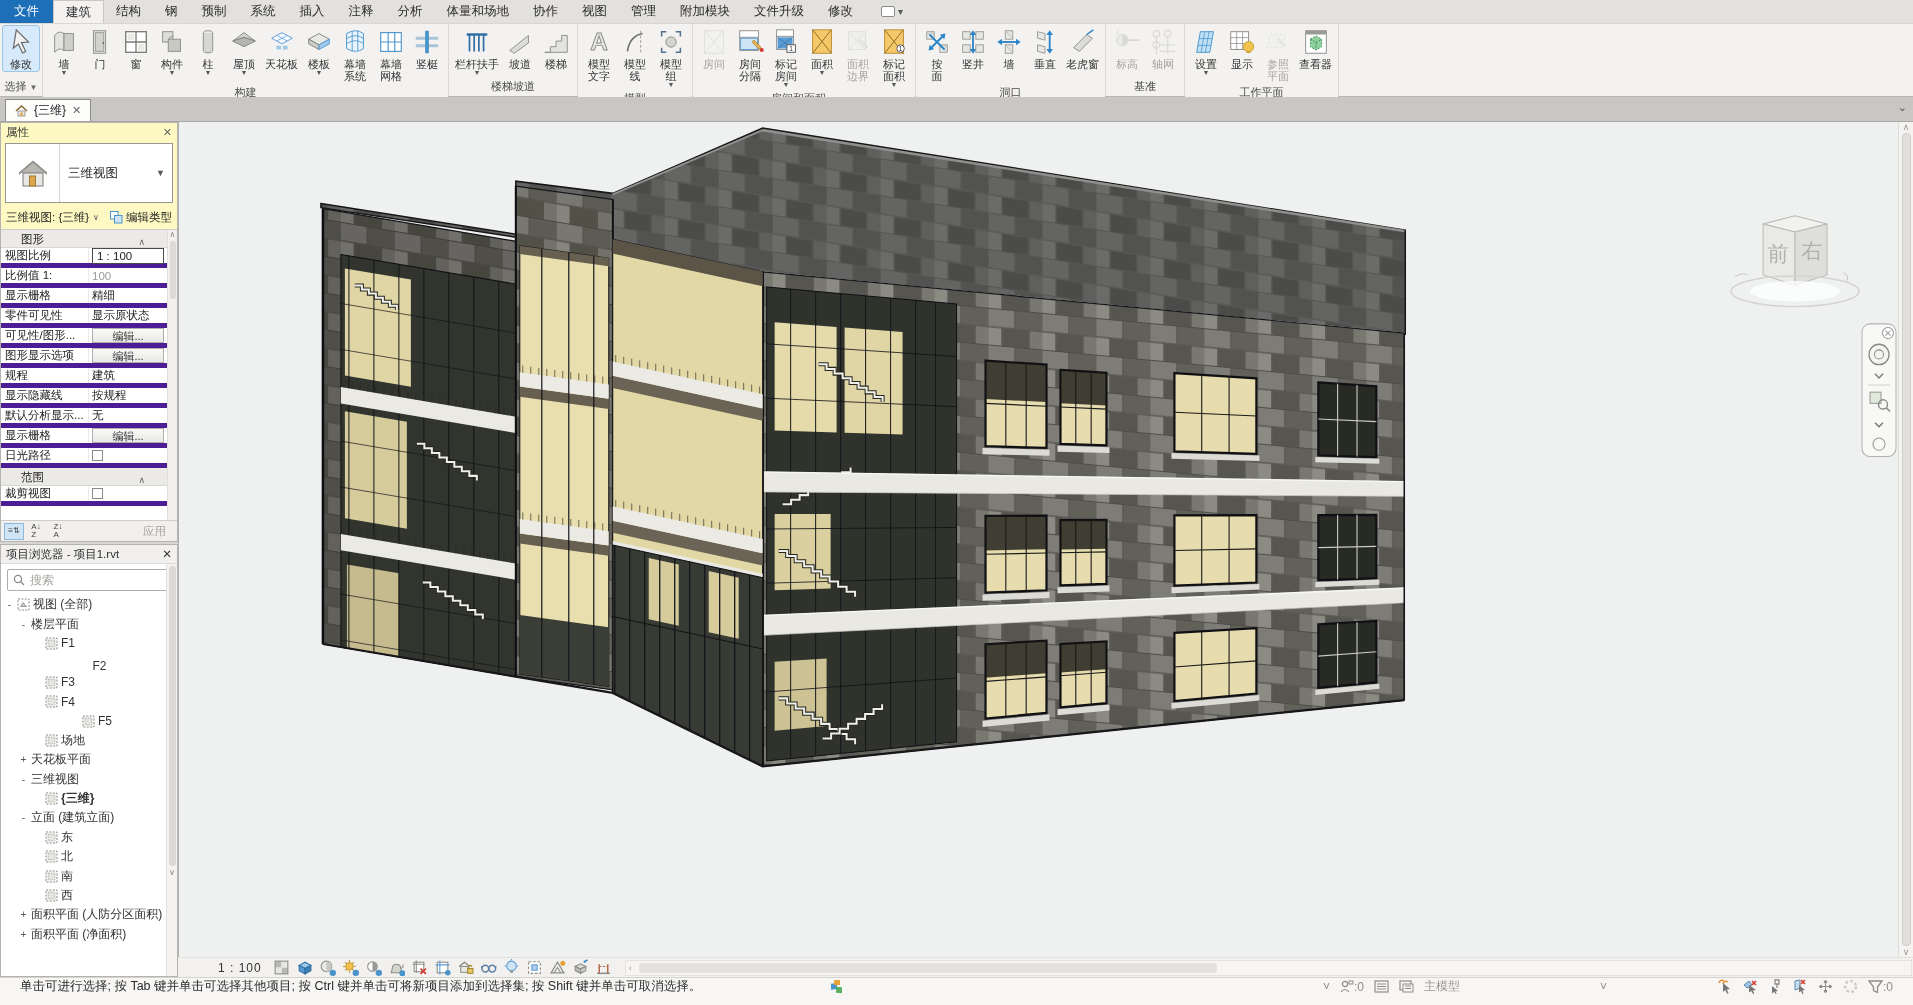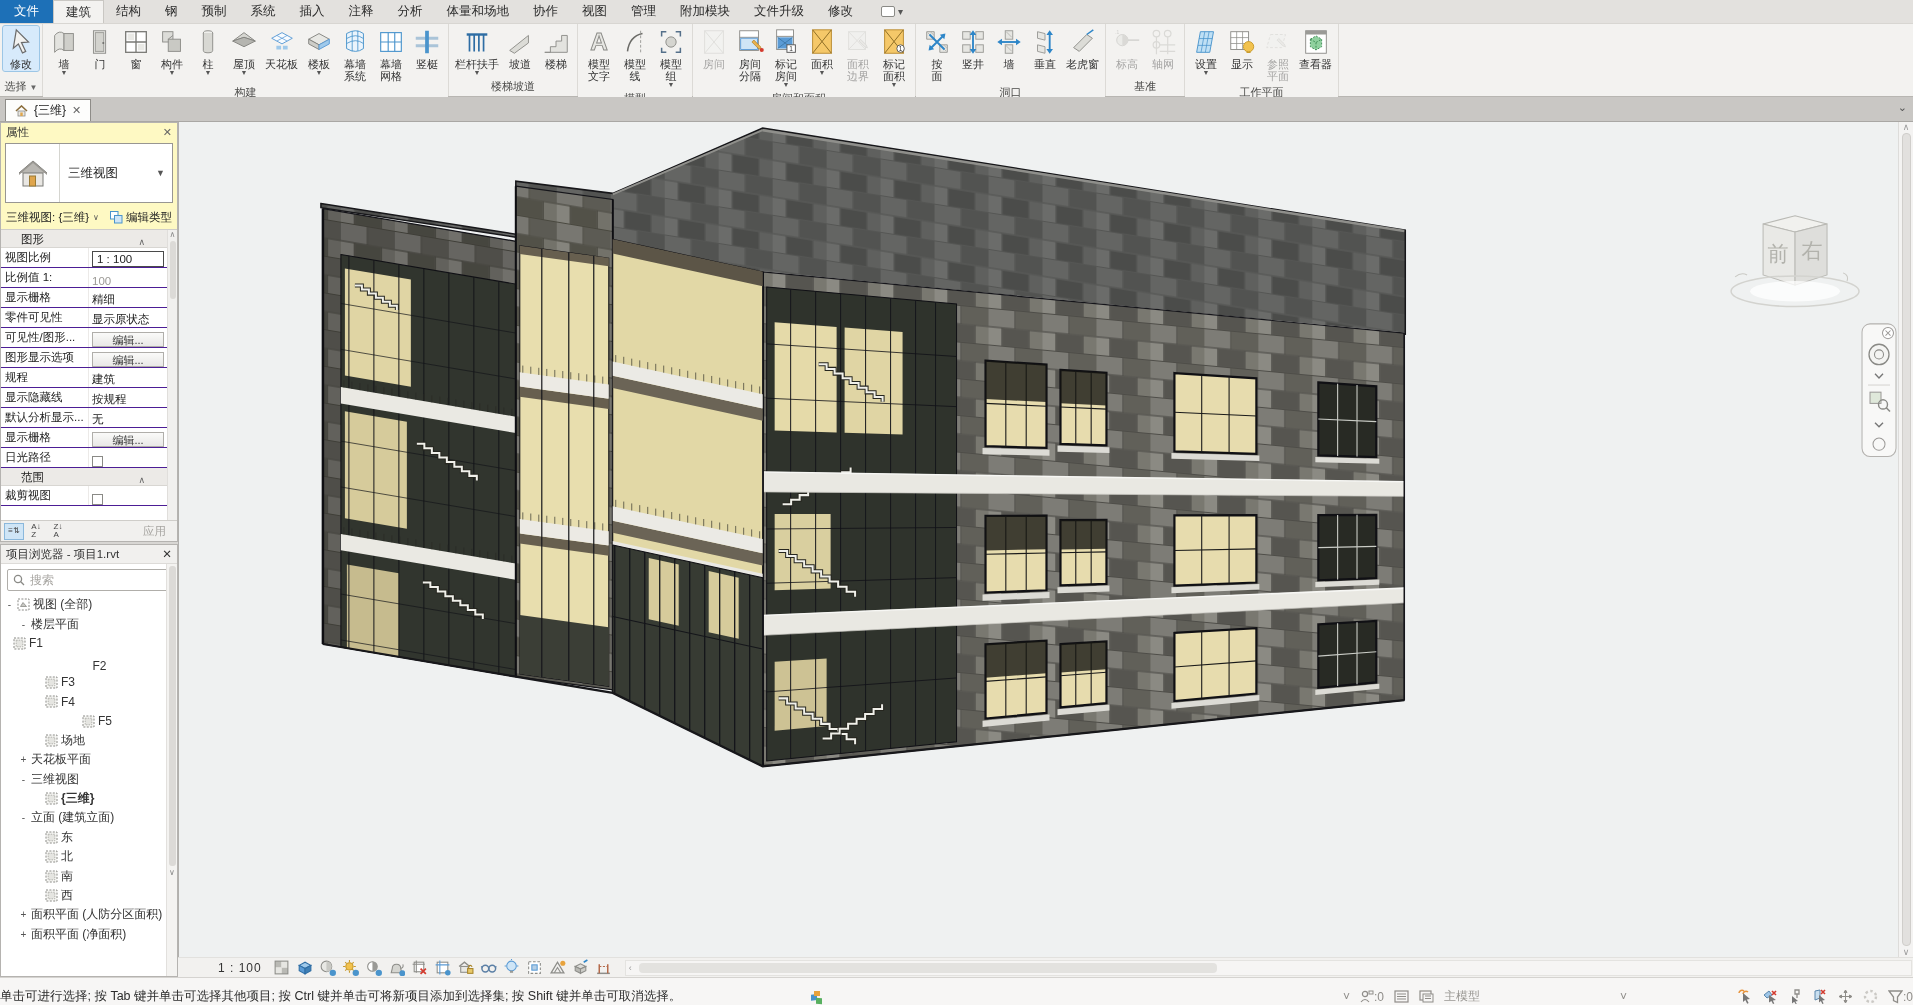--- a/index.html
+++ b/index.html
@@ -39,21 +39,21 @@
   .type-sel{margin:2px 4px;background:#fff;border:1px solid #989692;height:60px;display:flex;align-items:center}
   .type-sel .house{width:54px;height:58px;border-right:1px solid #d5d5d0;display:flex;align-items:center;justify-content:center}
   .type-sel .nm{flex:1;font-size:12.5px;color:#222;padding-left:8px}
   .type-sel .c{color:#555;font-size:9px;margin-right:7px}
   .inst-row{height:24px;display:flex;align-items:center;padding:0 5px;font-size:11.5px;color:#222;gap:4px}
   .inst-row .c{font-size:8px;color:#555}
   .edit-type{margin-left:auto;display:flex;align-items:center;gap:3px;font-size:11.5px;color:#222}
   .pgrid{flex:1;background:#fff;border-top:1px solid #cfcdc9;overflow:hidden;position:relative;margin-bottom:21px}
   .psec{height:18px;background:#eceae7;border-bottom:1px solid #d8d6d2;font-size:11.5px;color:#222;display:flex;align-items:flex-end;padding:0 20px}
   .psec .ch{margin-left:auto;color:#666;font-size:9px;padding-right:12px}
-  .prow{height:20px;display:flex;border-bottom:1px solid #4c1d95;font-size:11.5px;align-items:flex-end}
+  .prow{height:20px;display:flex;border-bottom:5px solid #4c1d95;font-size:11.5px;align-items:center}
   .plabel{width:88px;padding-left:4px;color:#222;border-right:1px solid #eceae8;white-space:nowrap;overflow:hidden;align-self:stretch;display:flex;align-items:center}
   .pval{flex:1;padding:0 3px;color:#222;white-space:nowrap;overflow:hidden;display:flex;align-items:center}
   .pval.muted{color:#9b9995}
   .pinput{border:1px solid #4a4a4a;height:16px;width:72px;font-size:11.5px;padding:0 4px;display:flex;align-items:center;background:#fff}
   .pbtn{width:72px;height:15px;border:1px solid #b0aeaa;background:linear-gradient(#fafaf9,#e9e8e6);font-size:11px;color:#333;text-align:center;line-height:14px}
   .pcheck{width:11px;height:11px;border:1px solid #8a8a86;background:#fff}
   .pscroll{position:absolute;right:0;top:0;bottom:0;width:10px;background:#f1f0ee;border-left:1px solid #e0dedb;font-size:8px;color:#888;text-align:center}
   .pscroll .th{width:6px;height:58px;background:#dcdad7;margin:2px auto;border-radius:3px}
   .sortbar{position:absolute;left:0;right:0;bottom:0;height:21px;background:#f1f0ee;border-top:1px solid #cfcdc9;display:flex;align-items:center;padding:0 3px;gap:2px}
   .sbtn{width:20px;height:17px;border:1px solid transparent;display:flex;align-items:center;justify-content:center;font-size:8px;color:#444;line-height:8px}
@@ -76,21 +76,21 @@
   .canvas{flex:1;position:relative;background:#eff1f1;border-left:1px solid #b2b0ad}
   .canvas svg{position:absolute;inset:0;width:100%;height:100%}
   .vscroll{width:15px;background:#f4f3f2;border-left:1px solid #dddcda;display:flex;flex-direction:column;font-size:9px;color:#999;text-align:center}
   .vscroll .th{width:9px;background:#e2e0de;border:1px solid #d0cecb;border-radius:4px;flex:1;margin:1px auto}
   .viewbar{height:20px;background:#f2f1ef;display:flex;align-items:center;gap:5px;padding-left:40px;border-top:1px solid #e2e1de}
   .vb-scale{font-size:12px;color:#333;margin-right:6px;letter-spacing:1px}
   .vbi{width:17px;height:17px;flex:none}
   .hscroll{flex:1;height:16px;margin:0 1px 0 8px;background:#f6f5f4;border:1px solid #e4e3e0;display:flex;align-items:center;font-size:9px;color:#999}
   .hthumb{height:10px;background:#e3e2df;border-radius:4px;width:45%;margin-left:4px}
   
-  .statusbar{height:28px;background:#f7f6f5;border-top:1px solid #d5d3d0;display:flex;align-items:flex-end;font-size:12.5px;color:#2b2b2b;padding:0 0;gap:8px}
+  .statusbar{height:28px;background:#f7f6f5;border-top:1px solid #d5d3d0;display:flex;align-items:flex-start;font-size:12.5px;color:#2b2b2b;padding:0 20px;gap:8px}
   .sb-right{margin-left:auto;display:flex;align-items:center;gap:10px;color:#8f8d89;font-size:12px}
   .sb-ic{display:flex;align-items:center}
   .muted-t{color:#9a9894}
 </style>
 </head>
 <body>
 
 <div class="app">
   <div class="ribbon">
     <div class="tabs" id="tabs">
@@ -602,21 +602,21 @@
               <svg width="13" height="13" viewBox="0 0 13 13">
                 <rect x="1" y="1" width="11" height="11" fill="none" stroke="#8a8a86" stroke-dasharray="2 1.4"></rect>
                 <path d="M3.5 8.5 L6 4.5 L9.5 8.5 Z" fill="#c9c9c4" stroke="#8a8a86" stroke-width="0.8"></path>
               </svg>
               <span class="">视图 (全部)</span>
             </div>
             <div class="trow" style="padding-left: 18px;">
               <span class="texp">-</span>
               <span class="">楼层平面</span>
             </div>
-            <div class="trow" style="">
+            <div class="trow" style="padding-left: 32px;">
               <span class="texp"></span>
               <svg width="13" height="13" viewBox="0 0 13 13">
                 <rect x="1" y="1" width="11" height="11" fill="#f7f7f4" stroke="#8a8a86" stroke-dasharray="2 1.4"></rect>
                 <rect x="3.2" y="3.2" width="6.6" height="6.6" fill="#e5e5e1" stroke="#b2b2ae" stroke-dasharray="1.5 1"></rect>
               </svg>
               <span class="">F1</span>
             </div>
             <div class="trow" style="padding-left: 32px; flex-direction: column;">
               <span class="texp"></span>
               <svg width="13" height="13" viewBox="0 0 13 13">

